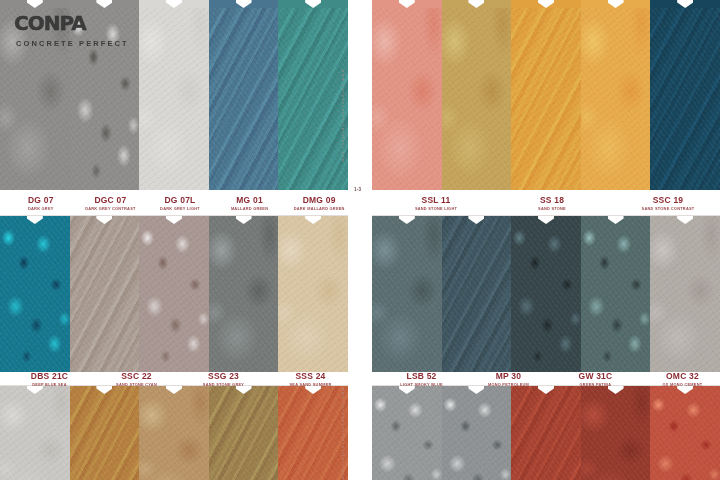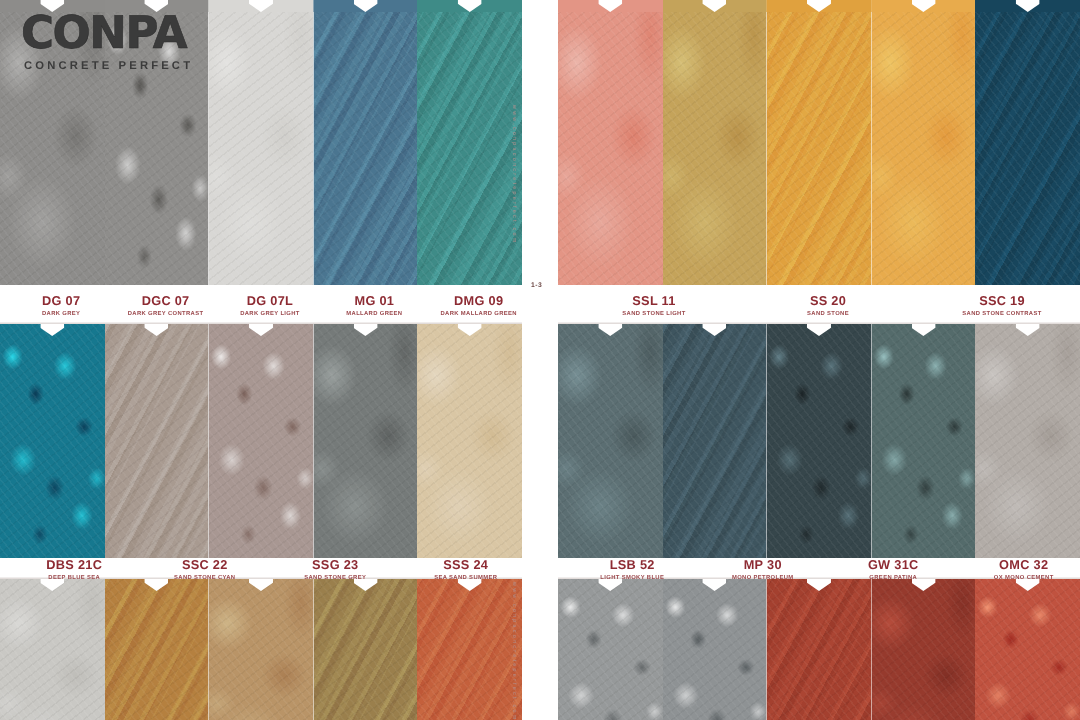--- a/index.html
+++ b/index.html
@@ -142,21 +142,21 @@
 
   
   .logo-block {
     position: absolute;
     left: 14px; top: 8px;
     z-index: 12;
     pointer-events: none;
   }
   .logo-word {
     font-family: "DejaVu Sans", sans-serif;
-    font-size: 30px;
+    font-size: 20px;
     font-weight: bold;
     letter-spacing: -1px;
     color: #3b3b3b;
     line-height: 30px;
     -webkit-text-stroke: .4px #2e2e2e;
   }
   .logo-sub {
     font-size: 7.5px;
     font-weight: bold;
     letter-spacing: 2.1px;
@@ -411,21 +411,21 @@
             <div class="notch"></div>
           </div>
         </div>
     </div>
     <div class="label-row lbl-1" id="lab-r1">
         <div class="label">
           <div class="code">SSL 11</div>
           <div class="name">SAND STONE LIGHT</div>
         </div>
         <div class="label">
-          <div class="code">SS 20</div>
+          <div class="code">SS 18</div>
           <div class="name">SAND STONE</div>
         </div>
         <div class="label">
           <div class="code">SSC 19</div>
           <div class="name">SAND STONE CONTRAST</div>
         </div>
       </div>
 
     <div class="band band-2">
       <div class="swatch-row" id="row-r2">

